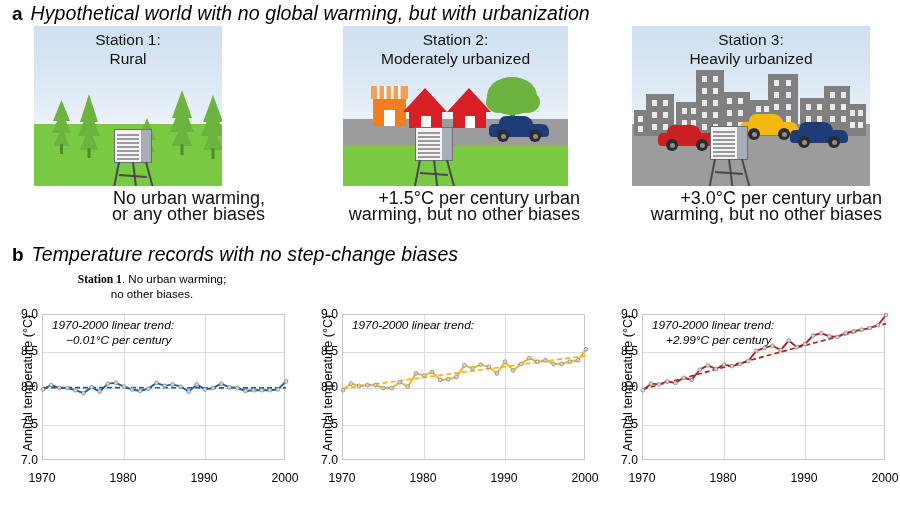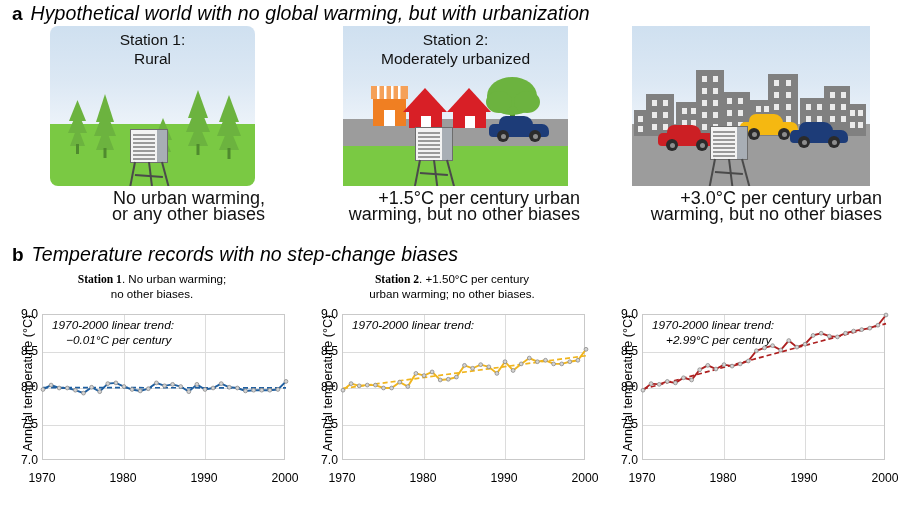--- a/index.html
+++ b/index.html
@@ -19,21 +19,21 @@
   .panel-title { font-size: 19.5px; font-style: italic; font-weight: 500; letter-spacing: .1px; white-space: nowrap; }
   #head-a { top: 2px; }
   #head-b { top: 243px; }
 
   
   .scene {
     position: absolute; top: 26px; height: 160px;
     background: linear-gradient(to bottom, #cfe0f0 0%, #dce8f4 35%, #eef4fa 65%, #fdfdfe 100%);
     overflow: hidden;
   }
-  #scene1 { left: 50px;  width: 205px; border-radius: 8px; }
+  #scene1 { left: 34px;  width: 188px; }
   #scene2 { left: 343px; width: 225px; }
   #scene3 { left: 632px; width: 238px; }
 
   .scene-title {
     position: absolute; top: 4px; left: 0; right: 0;
     text-align: center; font-size: 15.5px; line-height: 19px; color: #111;
   }
 
   .ground {
     position: absolute; bottom: 0; left: -8%; width: 116%; height: 62px;
@@ -223,20 +223,24 @@
     </div>
     <div class="side"></div>
     <div class="leg" style="left:4px;  top:33px; height:32px; transform:rotate(11deg)"></div>
     <div class="leg" style="left:18px; top:33px; height:32px; transform:rotate(-7deg)"></div>
     <div class="leg" style="left:31px; top:33px; height:32px; transform:rotate(-15deg)"></div>
     <div class="leg" style="left:5px;  top:46px; width:28px; height:2px; transform:rotate(4deg)"></div>
   </div>
 </div>
 
 <div class="scene" id="scene3">
+  <div class="scene-title">
+    <div>Station 3:</div>
+    <div>Heavily urbanized</div>
+  </div>
   <div class="ground road"></div>
 
   <svg width="238" height="160" style="position:absolute;left:0;top:0">
     <g fill="#808080">
       <rect x="14" y="68" width="28" height="42"></rect>
       <rect x="44" y="76" width="24" height="34"></rect>
       <rect x="64" y="44" width="28" height="66"></rect>
       <rect x="88" y="66" width="30" height="44"></rect>
       <rect x="118" y="74" width="22" height="36"></rect>
       <rect x="136" y="48" width="30" height="62"></rect>
@@ -408,21 +412,20 @@
     <div class="ytick" style="top: 115px;">8.0</div>
     <div class="ytick" style="top: 78.5px;">8.5</div>
     <div class="ytick" style="top: 42px;">9.0</div>
     <div class="xtick" style="left: 17px;">1970</div>
     <div class="xtick" style="left: 98px;">1980</div>
     <div class="xtick" style="left: 179px;">1990</div>
     <div class="xtick" style="left: 260px;">2000</div>
     <div class="annot"><span>1970-2000 linear trend:</span><span class="l2">−0.01°C per century</span></div>
   </div>
 <div class="chart-block" id="chart2">
-    <div class="chart-title"><b>Station 2</b><span>. +1.50°C per century</span><div>urban warming; no other biases.</div></div>
     <div class="ylabel">Annual temperature (°C)</div>
     <div class="plot">
       <div class="gh" style="top: 109.5px;"></div>
       <div class="gh" style="top: 73px;"></div>
       <div class="gh" style="top: 36.5px;"></div>
       <div class="gv" style="left: 81px;"></div>
       <div class="gv" style="left: 162px;"></div>
       <svg width="243" height="146" style="position: absolute; left: 0px; top: 0px;">
         <polyline points="0.00,75.19 8.10,68.62 16.20,70.81 24.30,70.08 32.40,70.08 40.50,73.00 48.60,73.00 56.70,67.16 64.80,71.54 72.90,58.40 81.00,60.59 89.10,56.94 97.20,64.97 105.30,64.24 113.40,62.05 121.50,50.37 129.60,53.29 137.70,49.64 145.80,51.83 153.90,58.40 162.00,46.72 170.10,55.48 178.20,48.91 186.30,43.07 194.40,46.72 202.50,45.26 210.60,48.91 218.70,48.91 226.80,46.72 234.90,45.26 243.00,34.31" fill="none" stroke="#f0b51e" stroke-width="1.9"></polyline>
         <line x1="0" y1="73.365" x2="243" y2="40.73399999999998" stroke="#f0b51e" stroke-width="1.7" stroke-dasharray="5,3"></line>

